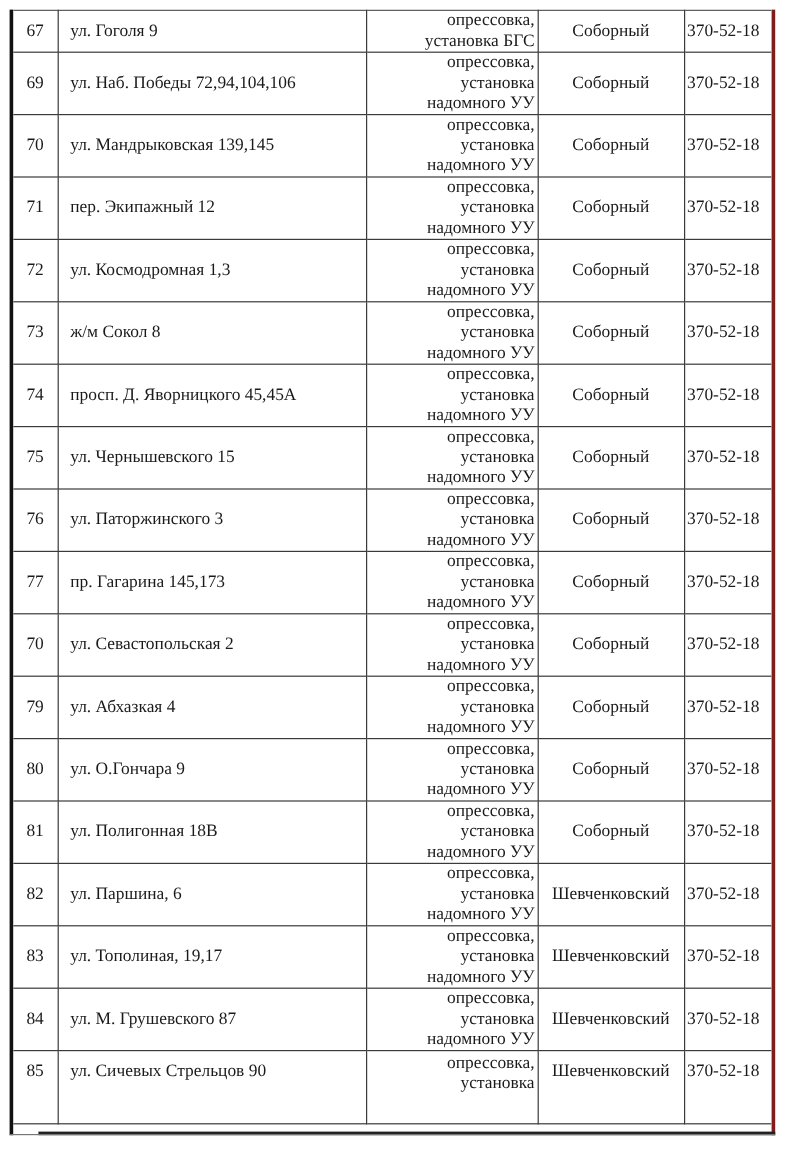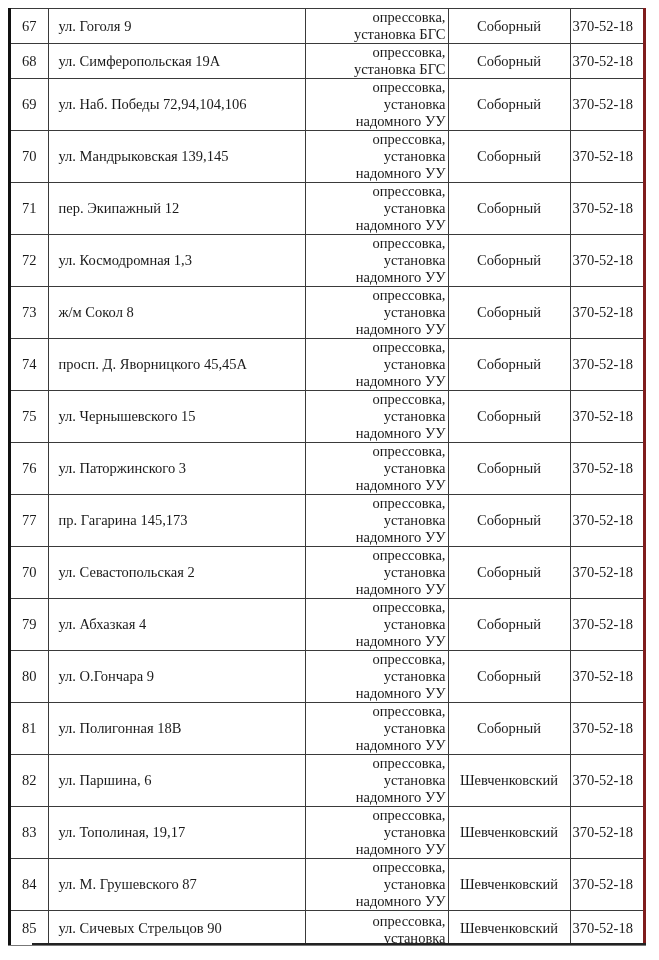--- a/index.html
+++ b/index.html
@@ -100,30 +100,20 @@
           <tr class="h2">
             <td class="num">67</td>
             <td class="addr">ул. Гоголя 9</td>
             <td class="work">
               <span class="work-line">опрессовка,</span>
               <span class="work-line">установка БГС</span>
             </td>
             <td class="dist">Соборный</td>
             <td class="phone">370-52-18</td>
           </tr>
-          <tr class="h2">
-            <td class="num">68</td>
-            <td class="addr">ул. Симферопольская 19А</td>
-            <td class="work">
-              <span class="work-line">опрессовка,</span>
-              <span class="work-line">установка БГС</span>
-            </td>
-            <td class="dist">Соборный</td>
-            <td class="phone">370-52-18</td>
-          </tr>
           <tr class="h3">
             <td class="num">69</td>
             <td class="addr">ул. Наб. Победы 72,94,104,106</td>
             <td class="work">
               <span class="work-line">опрессовка,</span>
               <span class="work-line">установка</span>
               <span class="work-line">надомного УУ</span>
             </td>
             <td class="dist">Соборный</td>
             <td class="phone">370-52-18</td>

